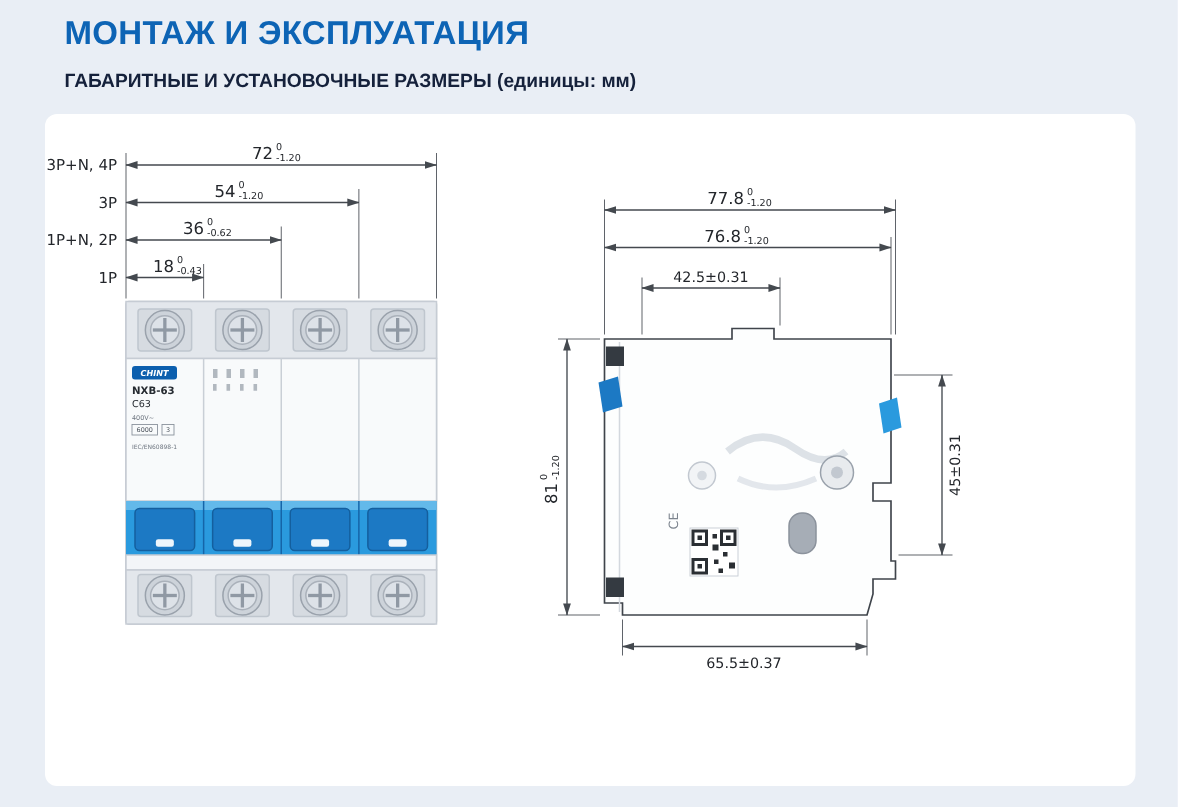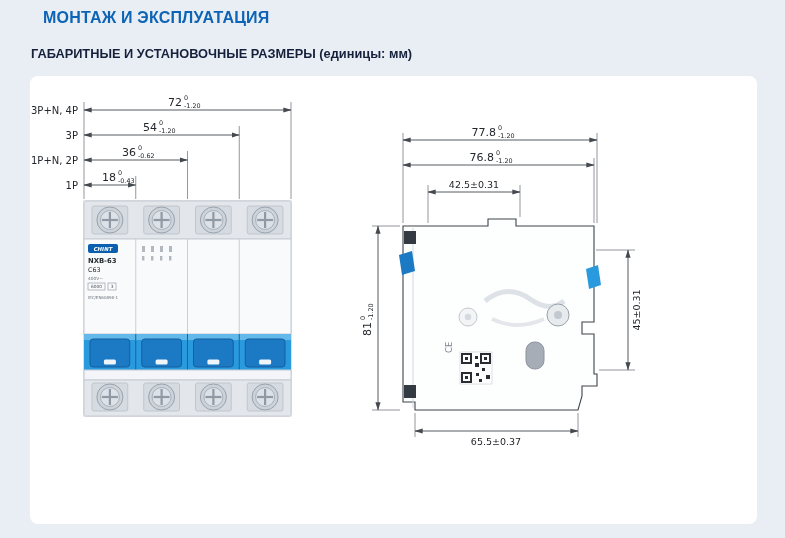--- a/index.html
+++ b/index.html
@@ -1,20 +1,20 @@
 <!DOCTYPE html>
 <html><head>
 <meta charset="utf-8">
 <style>
   html,body{margin:0;padding:0;background:#e9eef5;}
   .page{position:relative;width:785px;height:538px;background:#e9eef5;
         font-family:"Liberation Sans",sans-serif;overflow:hidden;}
-  .title{position:absolute;left:43px;top:9px;font-size:16px;font-weight:bold;
+  .title{position:absolute;left:43px;top:9px;font-size:22px;font-weight:bold;
          color:#0d64b5;letter-spacing:.2px;}
-  .subtitle{position:absolute;left:31px;top:46px;font-size:12.8px;font-weight:bold;
+  .subtitle{position:absolute;left:43px;top:46px;font-size:12.8px;font-weight:bold;
             color:#15213b;}
   .panel{position:absolute;left:30px;top:76px;width:727px;height:448px;
          background:#ffffff;border-radius:8px;}
   svg text{font-family:"DejaVu Sans",sans-serif;}
   .ol{stroke:#3f444b;stroke-width:1.1;fill:#fdfefe;}
   .dl{stroke:#44494f;stroke-width:.9;fill:none;}
   .ext{stroke:#5a5f66;stroke-width:.65;fill:none;}
   .dv{fill:#23262b;font-size:11px;}
   .dt{fill:#23262b;font-size:6.4px;}
   .ds{fill:#23262b;font-size:9.5px;}

